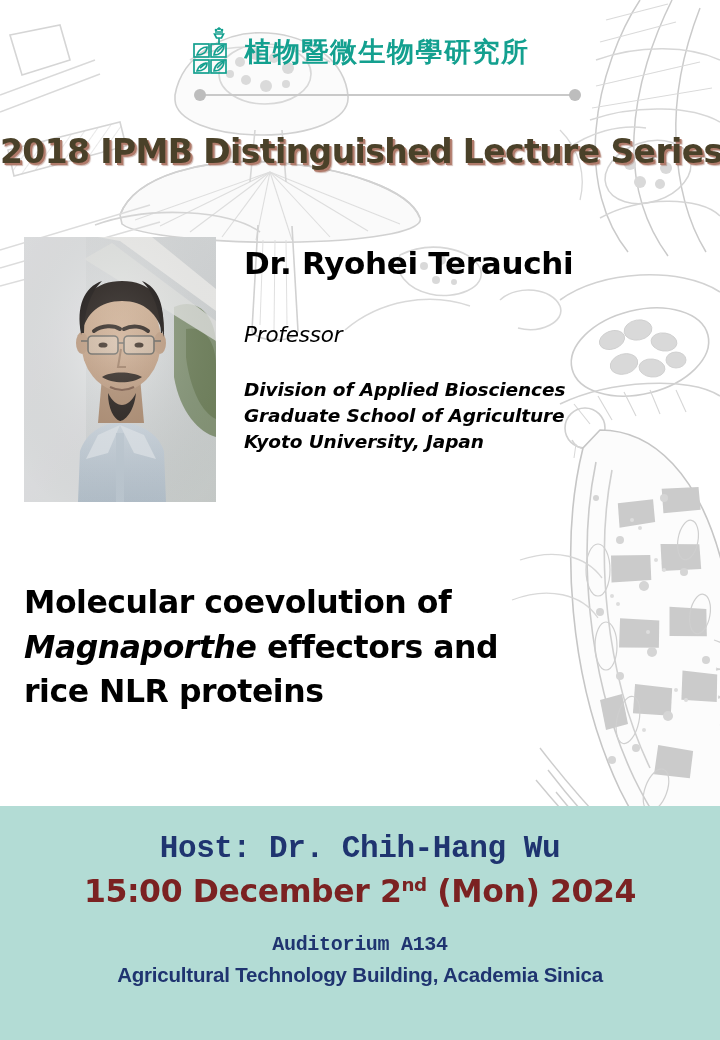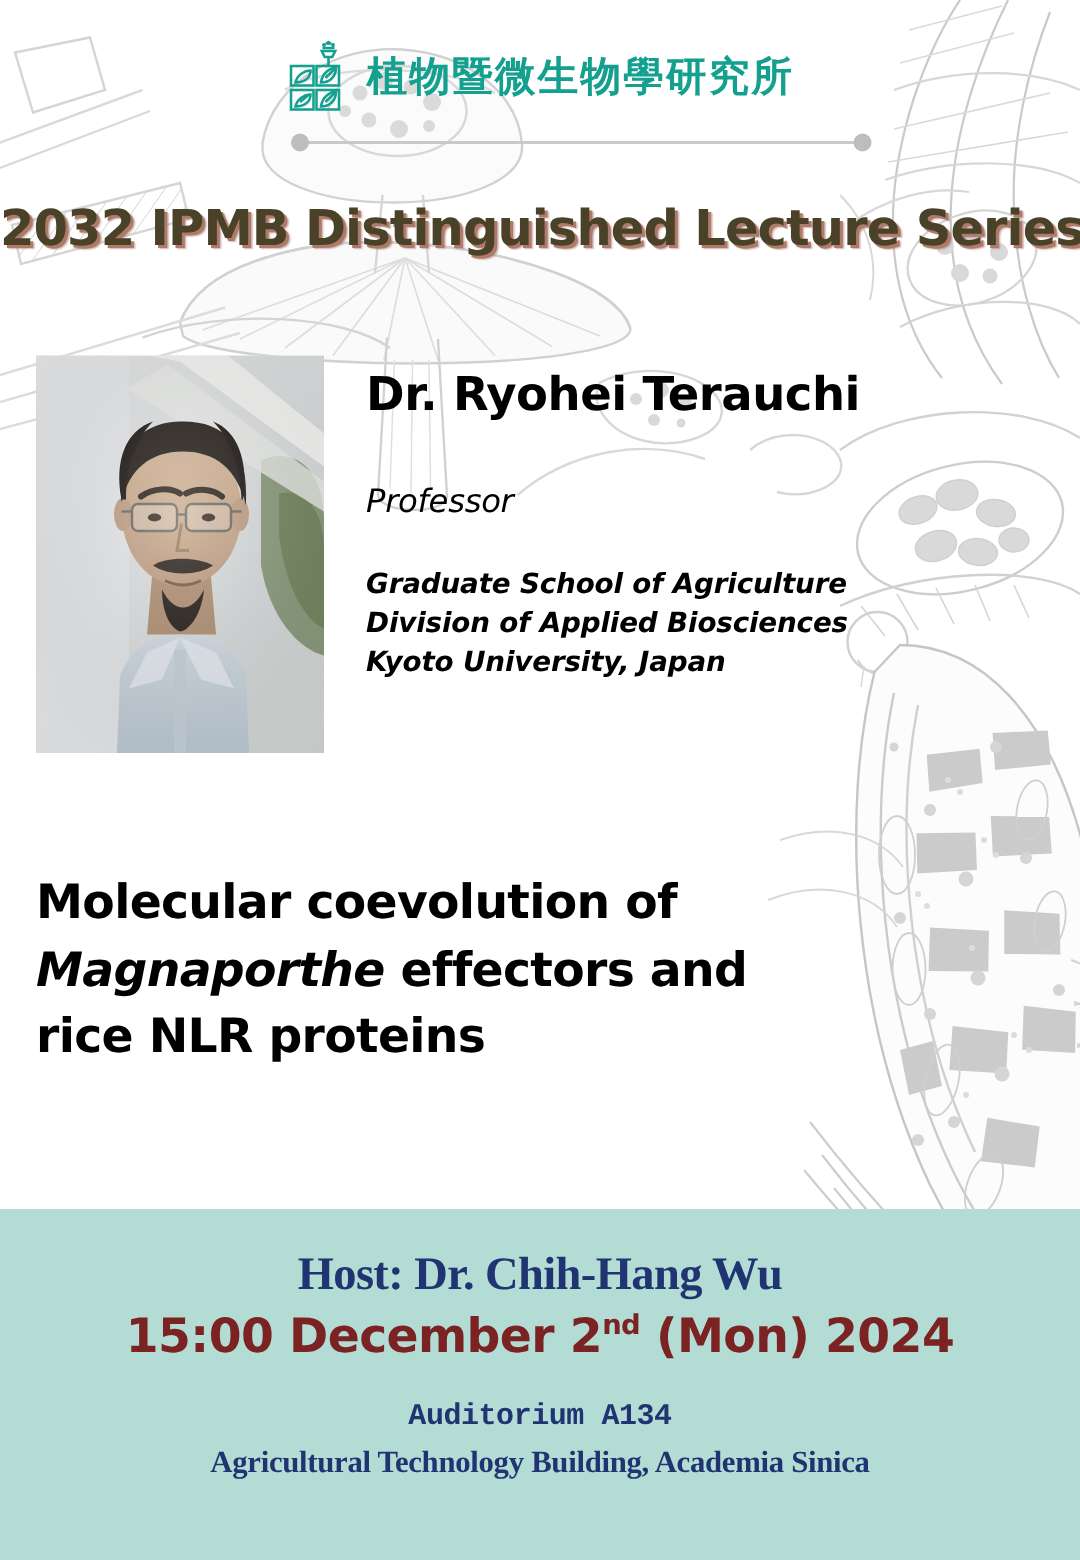--- a/index.html
+++ b/index.html
@@ -166,21 +166,21 @@
   #footer {
     position: absolute;
     left: 0; top: 806px;
     width: 720px; height: 234px;
     background: #b3dcd5;
     z-index: 5;
     text-align: center;
   }
   #footer-host {
     margin-top: 24px;
-    font-family: Liberation Serif, serif;
+    font-family: Liberation Mono, monospace;
     font-size: 31px;
     font-weight: bold;
     color: #1f3470;
     letter-spacing: -0.4px;
     line-height: 1.2;
   }
   #footer-date {
     margin-top: 6px;
     font-family: "DejaVu Sans", sans-serif;
     font-size: 31.5px;
@@ -194,21 +194,21 @@
     margin-top: 22px;
     font-family: Liberation Mono, monospace;
     font-size: 20px;
     font-weight: bold;
     color: #1f3470;
     letter-spacing: -0.3px;
     line-height: 1.2;
   }
   #footer-building {
     margin-top: 6px;
-    font-family: Liberation Serif, serif;
+    font-family: Liberation Sans, sans-serif;
     font-size: 20.5px;
     font-weight: bold;
     color: #1f3470;
     letter-spacing: -0.2px;
     line-height: 1.2;
   }
 </style>
 </head>
 <body>
 
@@ -461,21 +461,21 @@
       <div id="logo-cn">植物暨微生物學研究所</div>
     </div>
   </div>
 
   <div id="divider">
     <div class="rule"></div>
     <div class="dot left"></div>
     <div class="dot right"></div>
   </div>
 
-  <div id="series-title">2032 IPMB Distinguished Lecture Series</div>
+  <div id="series-title">2018 IPMB Distinguished Lecture Series</div>
 
   <div id="photo">
     <svg viewBox="0 0 192 265" preserveAspectRatio="none" aria-hidden="true">
       <defs>
         <linearGradient id="bgsky" x1="0" y1="0" x2="1" y2="1">
           <stop offset="0%" stop-color="#e7e9ea"></stop>
           <stop offset="55%" stop-color="#dcdfe0"></stop>
           <stop offset="100%" stop-color="#cfd4d2"></stop>
         </linearGradient>
         <linearGradient id="shirtg" x1="0" y1="0" x2="0" y2="1">
@@ -543,22 +543,22 @@
       <path d="M84 156 C92 172 104 172 112 156 C110 176 100 184 96 184 C90 182 84 172 84 156 Z" fill="#241d19"></path>
 
       <rect width="192" height="265" fill="url(#soft)"></rect>
     </svg>
   </div>
 
   <div id="speaker-info">
     <div id="speaker-name">Dr. Ryohei Terauchi</div>
     <div id="speaker-rank">Professor</div>
     <div id="speaker-affil">
+      <div>Division of Applied Biosciences</div>
       <div>Graduate School of Agriculture</div>
-      <div>Division of Applied Biosciences</div>
       <div>Kyoto University, Japan</div>
     </div>
   </div>
 
   <div id="lecture-title">
     <div>Molecular coevolution of</div>
     <div><span class="genus">Magnaporthe</span><span> effectors and</span></div>
     <div>rice NLR proteins</div>
   </div>
 

